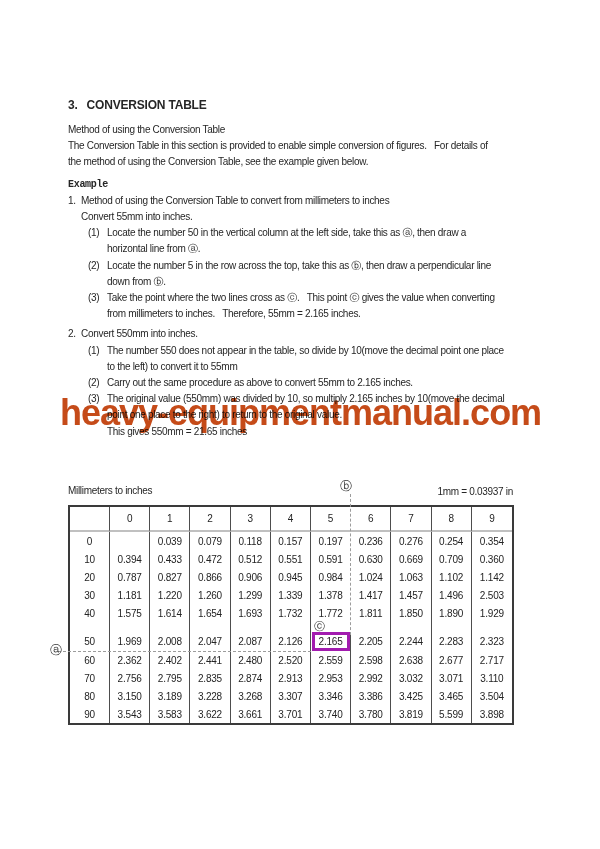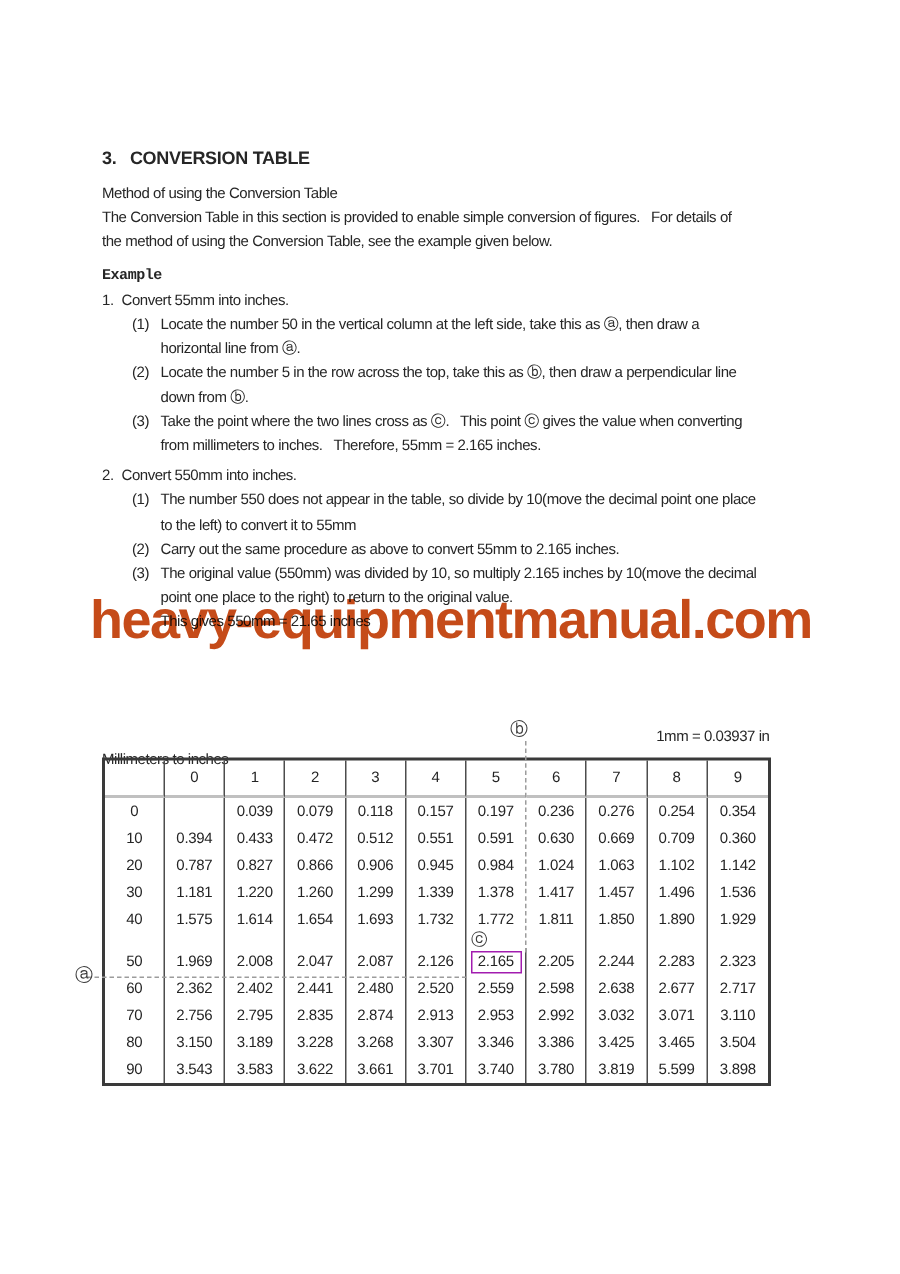--- a/index.html
+++ b/index.html
@@ -24,21 +24,21 @@
 
   
   .watermark {
     position:absolute; left:60px; top:392px; white-space:nowrap;
     font-size:36px; font-weight:bold; letter-spacing:-1px;
     mix-blend-mode:multiply; opacity:0.95;
   }
 
   
   .table-section { position:absolute; left:0; top:478px; width:600px; height:280px; }
-  .cap-left  { position:absolute; left:68px; top:21px; }
+  .cap-left  { position:absolute; left:68px; top:5px; }
   .cap-right { position:absolute; right:87px; top:6px; }
   .mark { position:absolute; font-size:12px; line-height:12px; color:#3a3a3a;
           font-family:"DejaVu Sans",sans-serif; }
   .mark-b { left:340px; top:2px; }
   .mark-a { left:50px;  top:166px; }
   .mark-c { left:314px; top:143px; font-size:11px; }
 
   table.conv { position:absolute; left:68px; top:27px; width:446px;
     border:2px solid #3a3a3a; border-collapse:separate; border-spacing:0;
     table-layout:fixed; }
@@ -46,21 +46,21 @@
   table.conv th, table.conv td {
     box-sizing:border-box; padding:0; margin:0;
     border-right:1px solid #4d4d4d; border-left:none; border-top:none; border-bottom:none;
     font-weight:normal; text-align:center; font-size:10px; letter-spacing:-0.2px; color:#242424;
   }
   table.conv thead th { height:25px; border-bottom:2px solid #c0c0c0; }
   table.conv tbody th, table.conv tbody td { height:18px; }
   table.conv tr.gap-row td, table.conv tr.gap-row th { height:10px; }
   table.conv .last { border-right:none; }
   table.conv .no-right { border-right-color:transparent; }
-  .boxed { display:inline-block; border:1px solid #a21caf; padding:0 4px; line-height:13px; }
+  .boxed { display:inline-block; border:3px solid #a21caf; padding:0 4px; line-height:13px; }
 
   .vline { position:absolute; left:350px; top:16px; height:141px; width:0;
            border-left:1px dashed #9c9c9c; }
   .hline { position:absolute; left:58px; top:173px; width:253px; height:0;
            border-top:1px dashed #9c9c9c; }
 </style>
 </head>
 <body>
 
 <div class="page">
@@ -73,20 +73,21 @@
     <div class="intro">
       <div class="line">Method of using the Conversion Table</div>
       <div class="line">The Conversion Table in this section is provided to enable simple conversion of figures.   For details of</div>
       <div class="line">the method of using the Conversion Table, see the example given below.</div>
     </div>
 
     <div class="example-heading line">Example</div>
 
     <div class="item-head">
       <span class="item-num">1.</span>
+      <div class="line">Method of using the Conversion Table to convert from millimeters to inches</div>
       <div class="line">Convert 55mm into inches.</div>
     </div>
     <div class="step">
       <span class="step-num">(1)</span>
       <div class="line">Locate the number 50 in the vertical column at the left side, take this as ⓐ, then draw a</div>
       <div class="line">horizontal line from ⓐ.</div>
     </div>
     <div class="step">
       <span class="step-num">(2)</span>
       <div class="line">Locate the number 5 in the row across the top, take this as ⓑ, then draw a perpendicular line</div>
@@ -199,21 +200,21 @@
             <th>30</th>
             <td>1.181</td>
             <td>1.220</td>
             <td>1.260</td>
             <td>1.299</td>
             <td>1.339</td>
             <td class="no-right">1.378</td>
             <td>1.417</td>
             <td>1.457</td>
             <td>1.496</td>
-            <td class="last">1.536</td>
+            <td class="last">2.503</td>
           </tr>
           <tr>
             <th>40</th>
             <td>1.575</td>
             <td>1.614</td>
             <td>1.654</td>
             <td>1.693</td>
             <td>1.732</td>
             <td class="no-right">1.772</td>
             <td>1.811</td>

